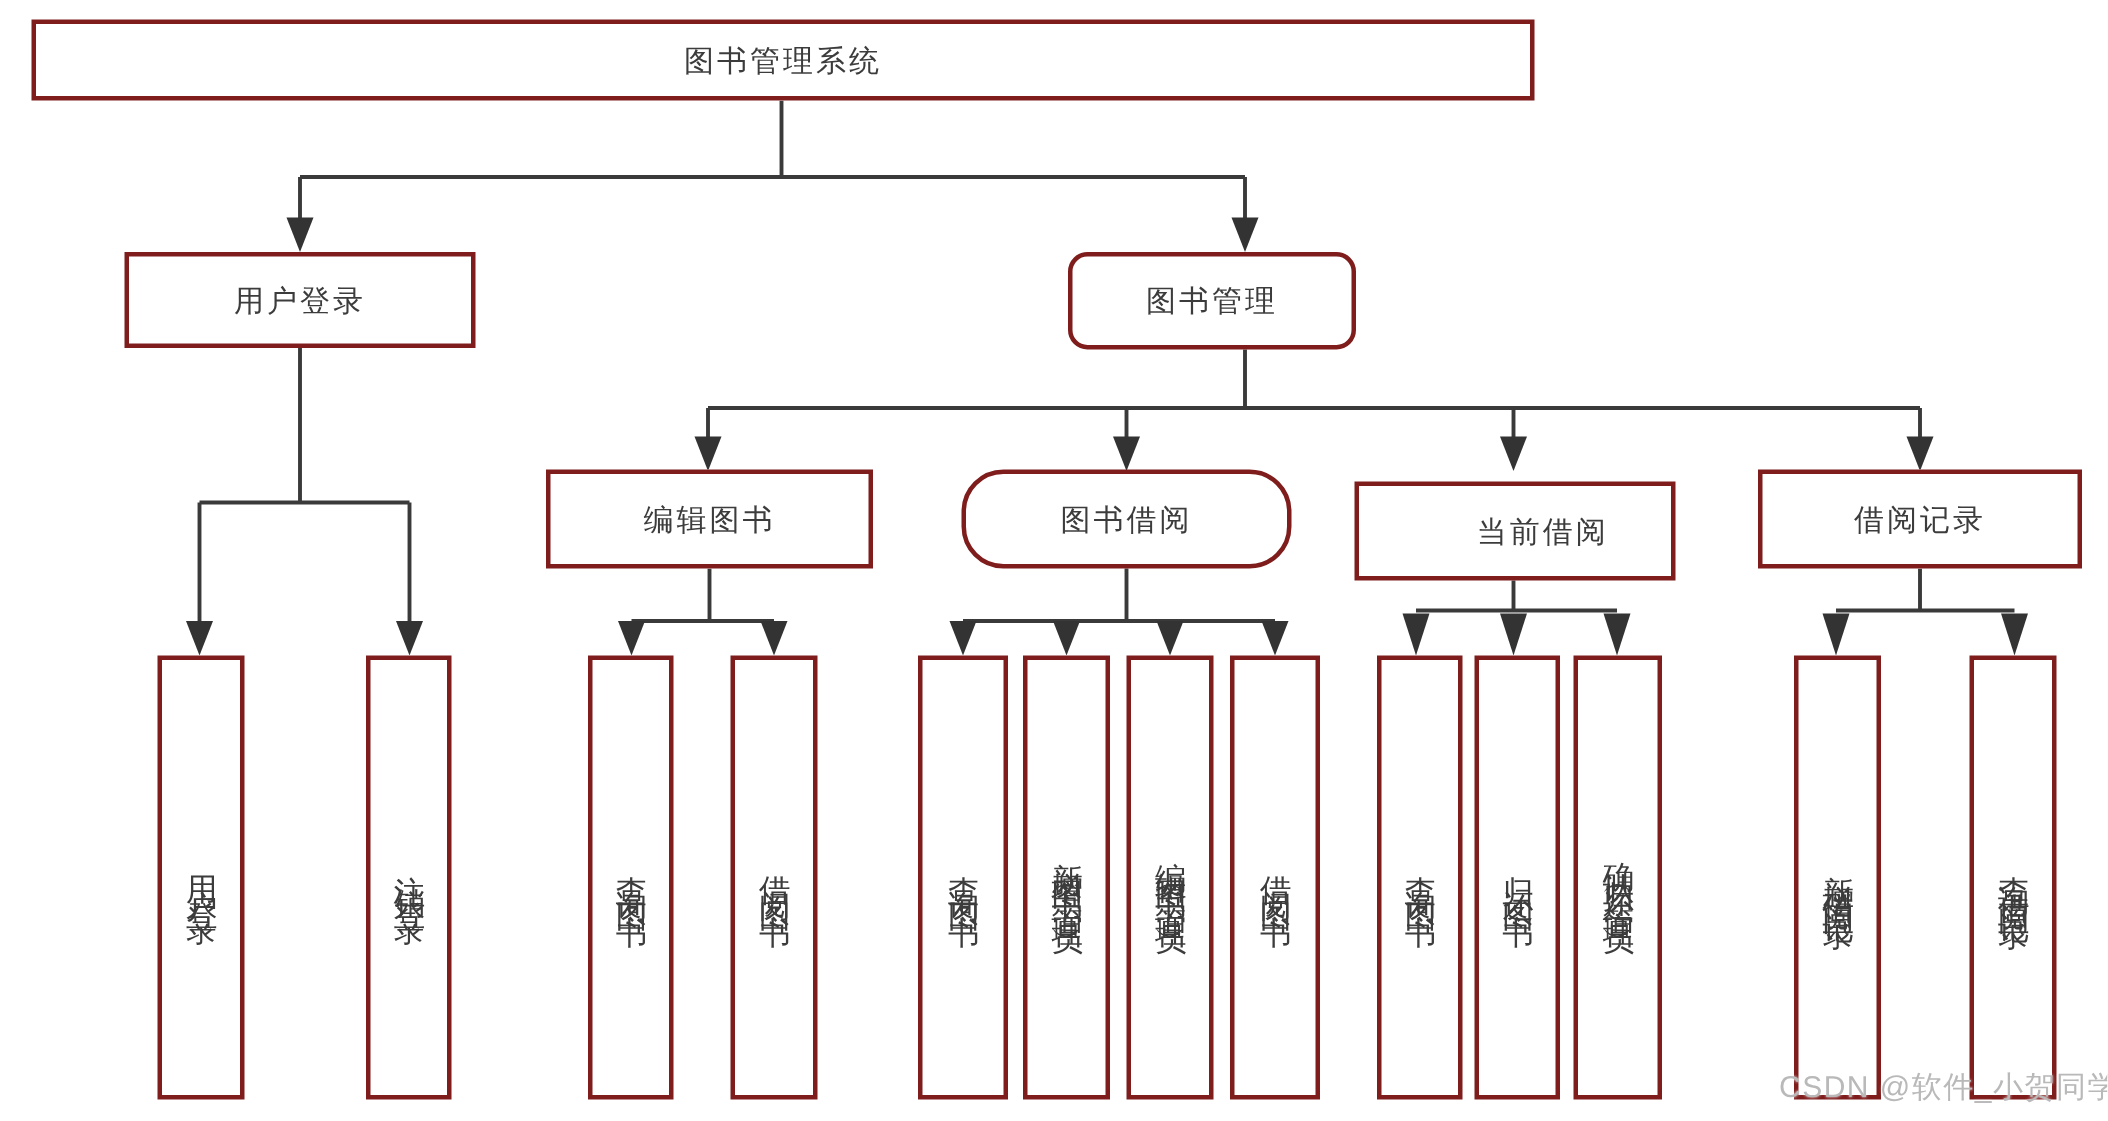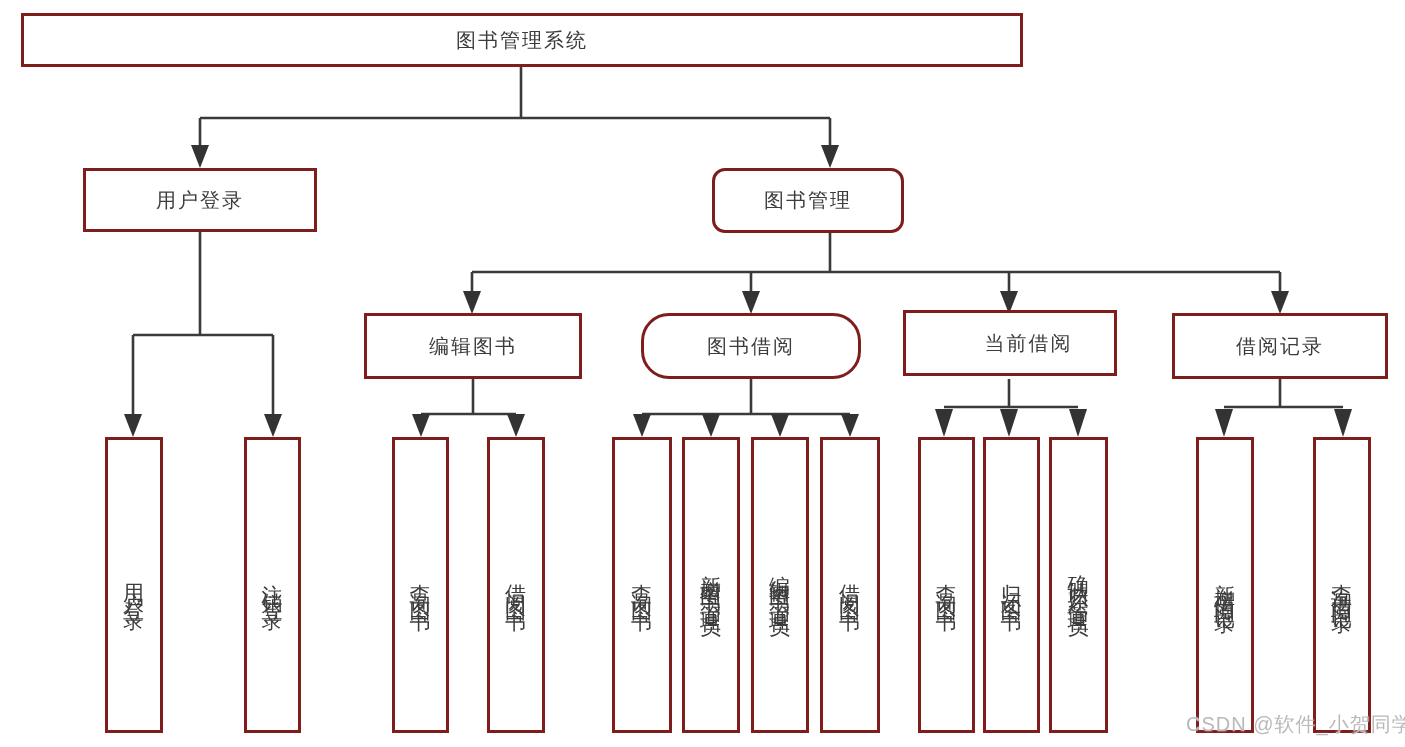--- a/index.html
+++ b/index.html
@@ -111,21 +111,21 @@
   <div class="node" style="left:712px; top:168px; width:192px; height:65px;border-radius:13px;">
     <span>图书管理</span>
   </div>
 
   <div class="node" style="left:364px; top:313px; width:218px; height:66px;">
     <span>编辑图书</span>
   </div>
   <div class="node" style="left:641px; top:313px; width:220px; height:66px;border-radius:28px;">
     <span>图书借阅</span>
   </div>
-  <div class="node" style="left:903px; top:310px; width:214px; height:66px;padding-left:37px;">
+  <div class="node" style="left:903px; top:321px; width:214px; height:66px;padding-left:37px;">
     <span>当前借阅</span>
   </div>
   <div class="node" style="left:1172px; top:313px; width:216px; height:66px;text-align:right;">
     <span>借阅记录</span>
   </div>
 
   <div class="node vnode" style="left:105px; top:437px; width:58px; height:296px;">
     <span class="vtext">用户登录</span>
   </div>
   <div class="node vnode" style="left:244px; top:437px; width:57px; height:296px;">

